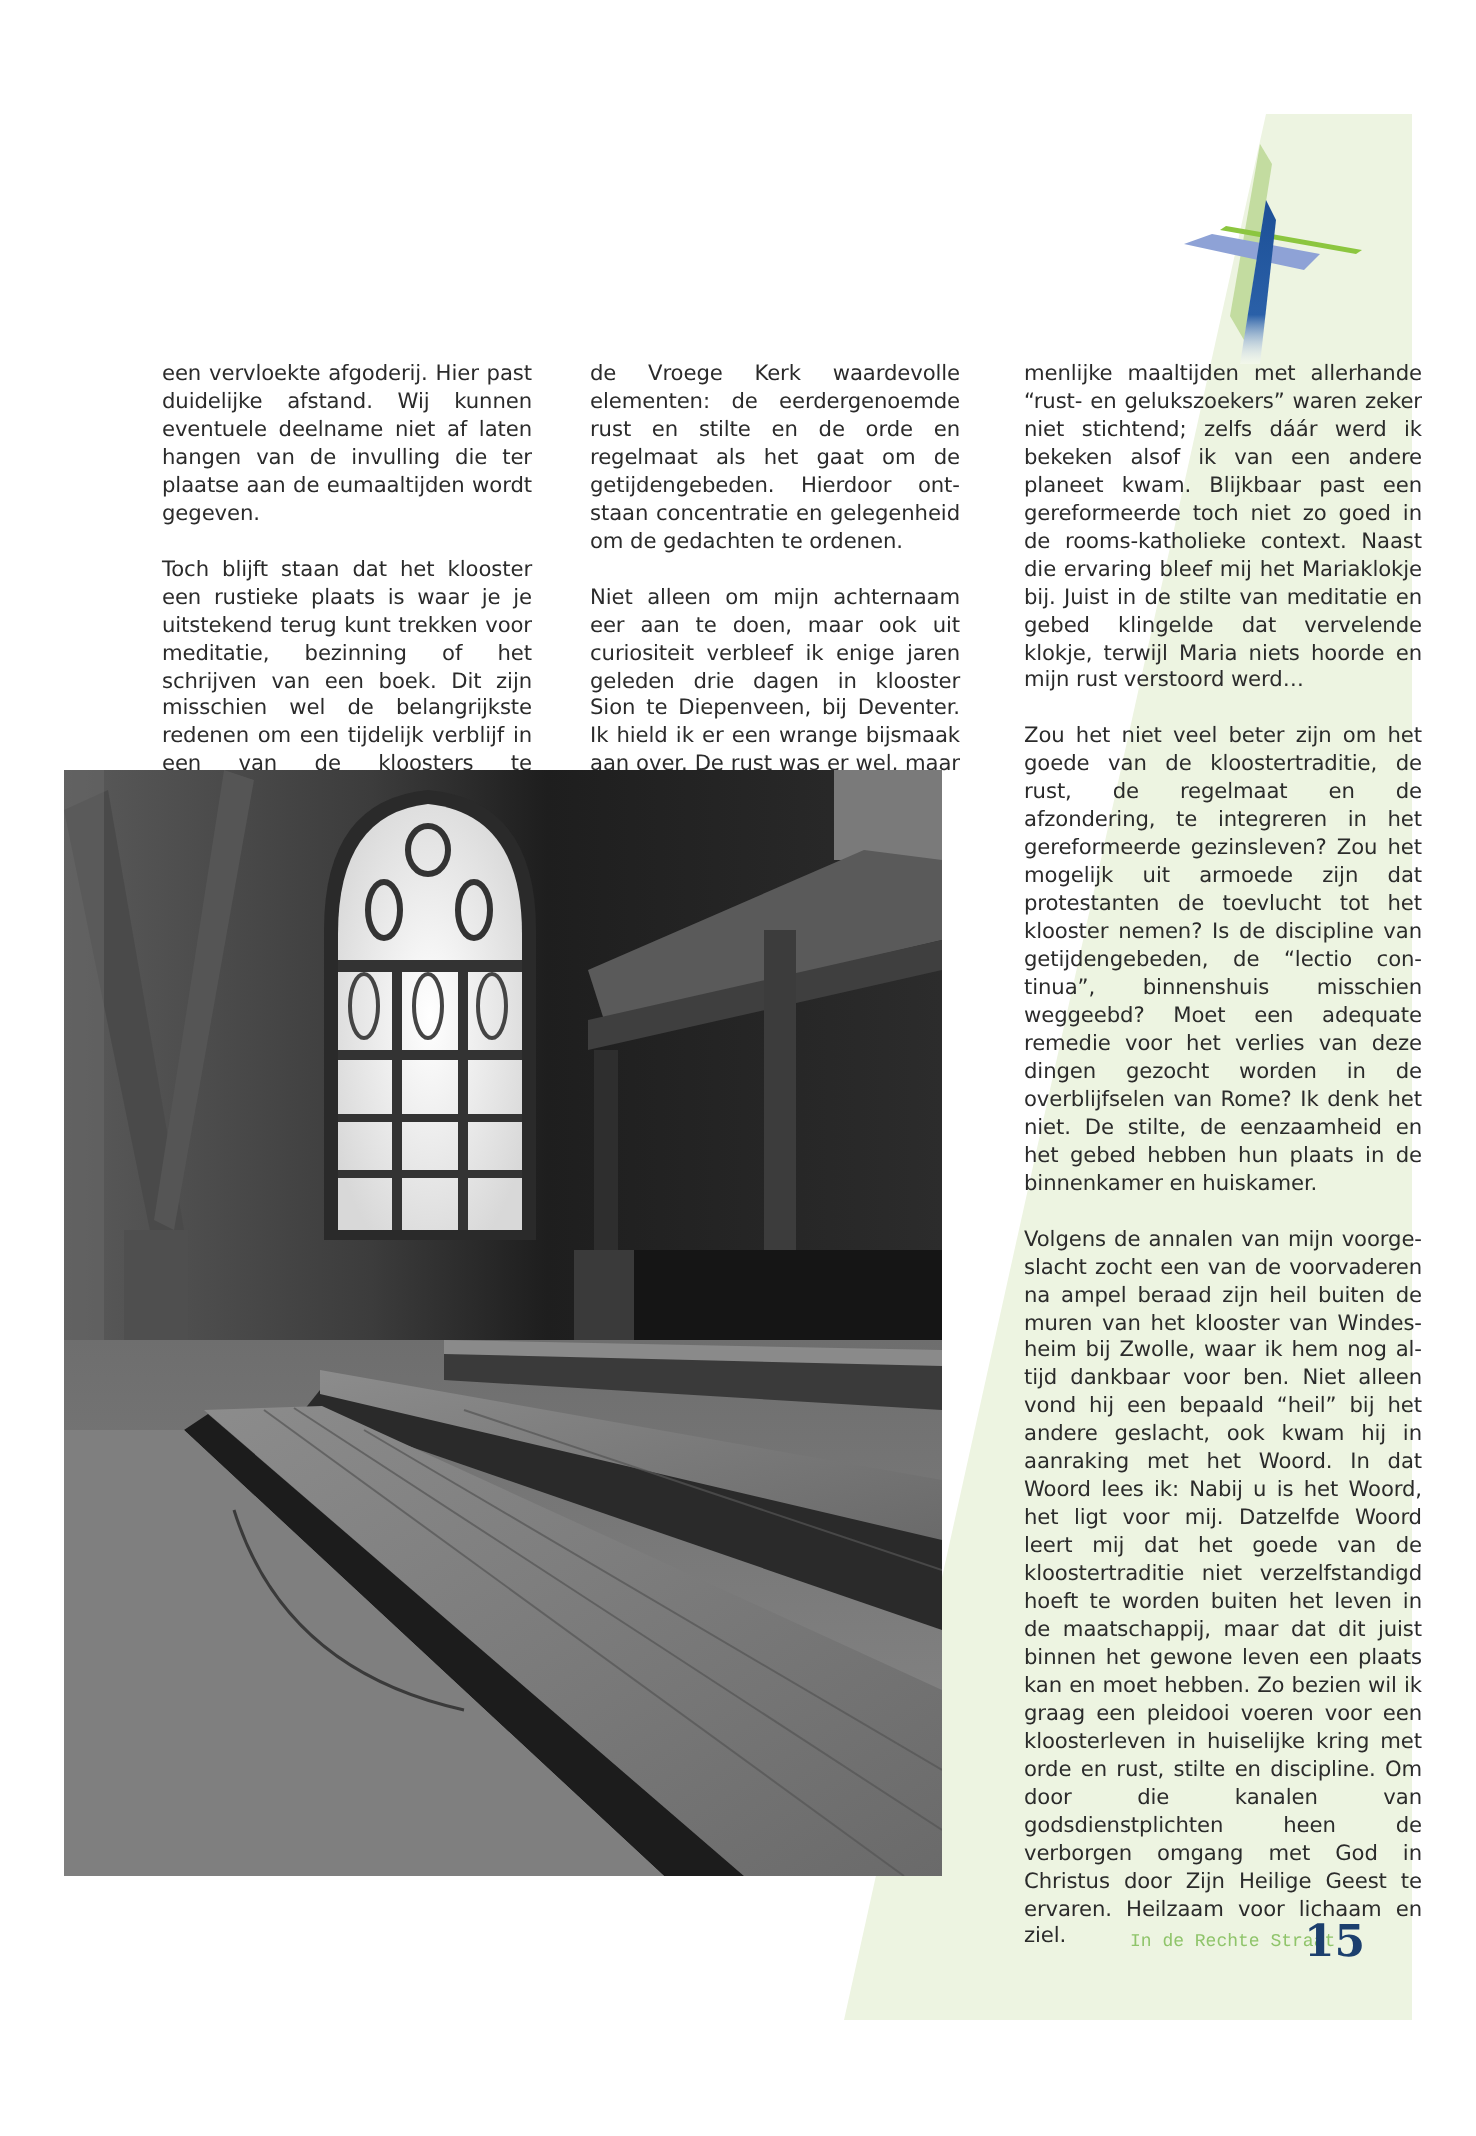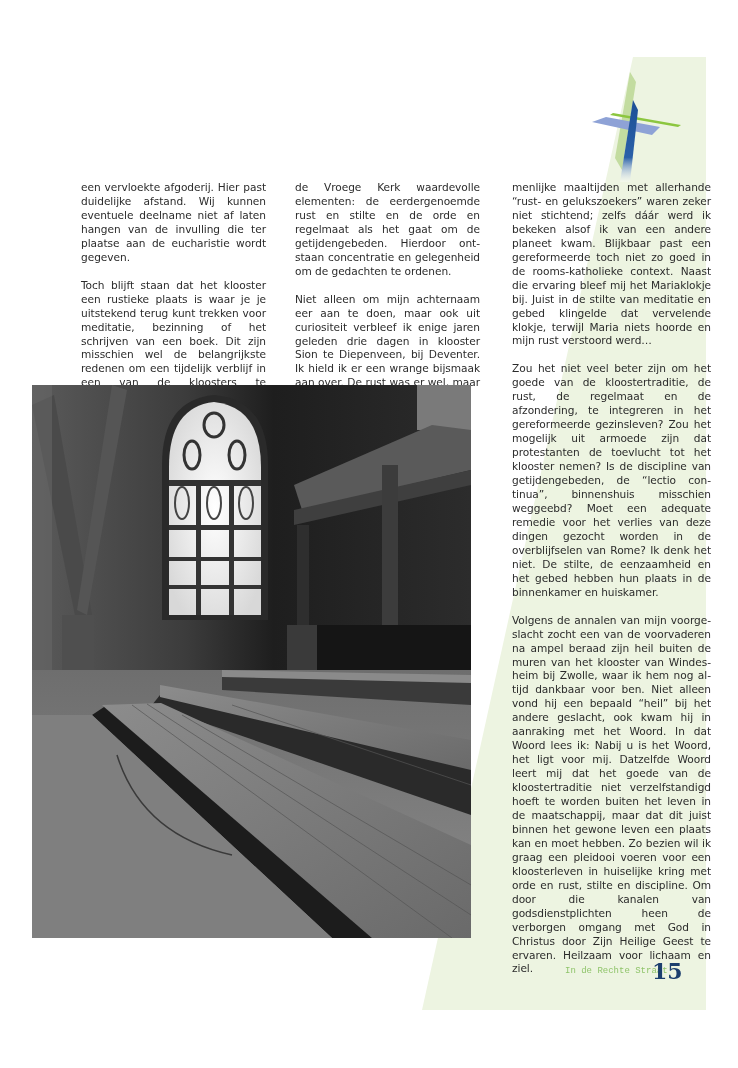--- a/index.html
+++ b/index.html
@@ -61,21 +61,21 @@
   <polygon points="50,12 56,22 42,110 35,98" fill="#c3dca0"></polygon>
 
   <polygon points="12,62 26,57 80,67 72,75" fill="#8ea2d6"></polygon>
 
   <polygon points="30,55 33,53 101,65 98,67" fill="#8cc63f"></polygon>
 
   <polygon points="53,40 58,50 50,122 40,122" fill="url(#blueFade)"></polygon>
 </svg>
 
 <div class="col col1">
-  <p>een vervloekte afgoderij. Hier past duidelijke afstand. Wij kunnen eventu­ele deelname niet af laten hangen van de invulling die ter plaatse aan de eu­charistie wordt gegeven.</p>
+  <p>een vervloekte afgoderij. Hier past duidelijke afstand. Wij kunnen eventu­ele deelname niet af laten hangen van de invulling die ter plaatse aan de eu­maaltijden wordt gegeven.</p>
   <p>Toch blijft staan dat het klooster een rustieke plaats is waar je je uitstekend terug kunt trekken voor meditatie, be­zinning of het schrijven van een boek. Dit zijn misschien wel de belangrijkste redenen om een tijdelijk verblijf in een van de kloosters te arrangeren. Onmis­kenbaar heeft de kloostertraditie vanaf</p>
 </div>
 
 <div class="col col2">
   <p>de Vroege Kerk waardevolle elemen­ten: de eerdergenoemde rust en stilte en de orde en regelmaat als het gaat om de getijdengebeden. Hierdoor ont­staan concentratie en gelegenheid om de gedachten te ordenen.</p>
   <p>Niet alleen om mijn achternaam eer aan te doen, maar ook uit curiositeit verbleef ik enige jaren geleden drie da­gen in klooster Sion te Diepenveen, bij Deventer. Ik hield ik er een wrange bij­smaak aan over. De rust was er wel, maar de gesprekken tijdens de geza­</p>
 </div>
 
 <div class="col col3">
   <p>menlijke maaltijden met allerhande “rust- en gelukszoekers” waren zeker niet stichtend; zelfs dáár werd ik beke­ken alsof ik van een andere planeet kwam. Blijkbaar past een gereformeer­de toch niet zo goed in de rooms-ka­tholieke context. Naast die ervaring bleef mij het Mariaklokje bij. Juist in de stilte van meditatie en gebed klingelde dat vervelende klokje, terwijl Maria niets hoorde en mijn rust verstoord werd…</p>

